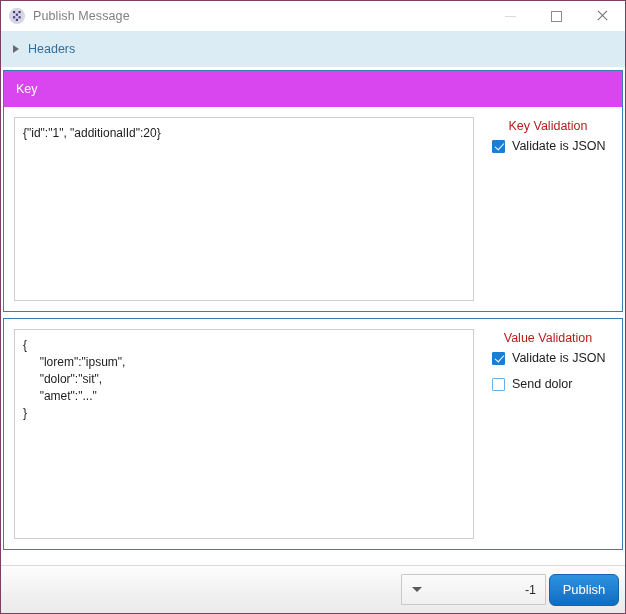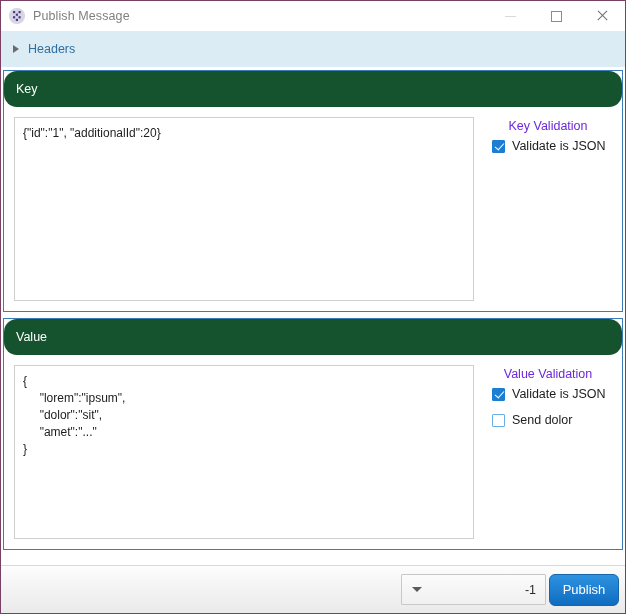--- a/index.html
+++ b/index.html
@@ -138,28 +138,27 @@
     display: flex;
     flex-direction: column;
     background: #ffffff;
   }
   .gb-key { height: 242px; min-height: 242px; }
   .gb-value { height: 232px; min-height: 232px; margin-top: 6px; }
 
   .gb-header {
     height: 36px;
     min-height: 36px;
-    background: #14532d;
+    background: #d946ef;
     color: #ffffff;
     display: flex;
     align-items: center;
     padding-left: 12px;
     box-sizing: border-box;
     font-size: 12.5px;
-    border-radius: 13px;
   }
   .gb-body {
     flex: 1 1 auto;
     display: flex;
     padding: 10px 8px 10px 10px;
     box-sizing: border-box;
     min-height: 0;
   }
   .editor {
     flex: 1 1 auto;
@@ -179,21 +178,21 @@
     flex: 0 0 132px;
     margin-left: 8px;
     display: flex;
     flex-direction: column;
     align-items: flex-start;
     padding-top: 2px;
     box-sizing: border-box;
   }
   .validation-title {
     font-size: 12.5px;
-    color: #6d28d9;
+    color: #b91c1c;
     align-self: center;
     margin-bottom: 6px;
   }
   .checkrow {
     display: flex;
     align-items: center;
     margin-bottom: 12px;
     margin-left: 10px;
   }
   .cb {
@@ -329,21 +328,20 @@
           <div class="validation-title">Key Validation</div>
           <div class="checkrow">
             <span class="cb checked"></span>
             <span class="cb-label">Validate is JSON</span>
           </div>
         </div>
       </div>
     </div>
 
     <div class="groupbox gb-value">
-      <div class="gb-header">Value</div>
       <div class="gb-body">
         <div class="editor">{
      "lorem":"ipsum",
      "dolor":"sit",
      "amet":"..."
 }</div>
         <div class="validation">
           <div class="validation-title">Value Validation</div>
           <div class="checkrow">
             <span class="cb checked"></span>

